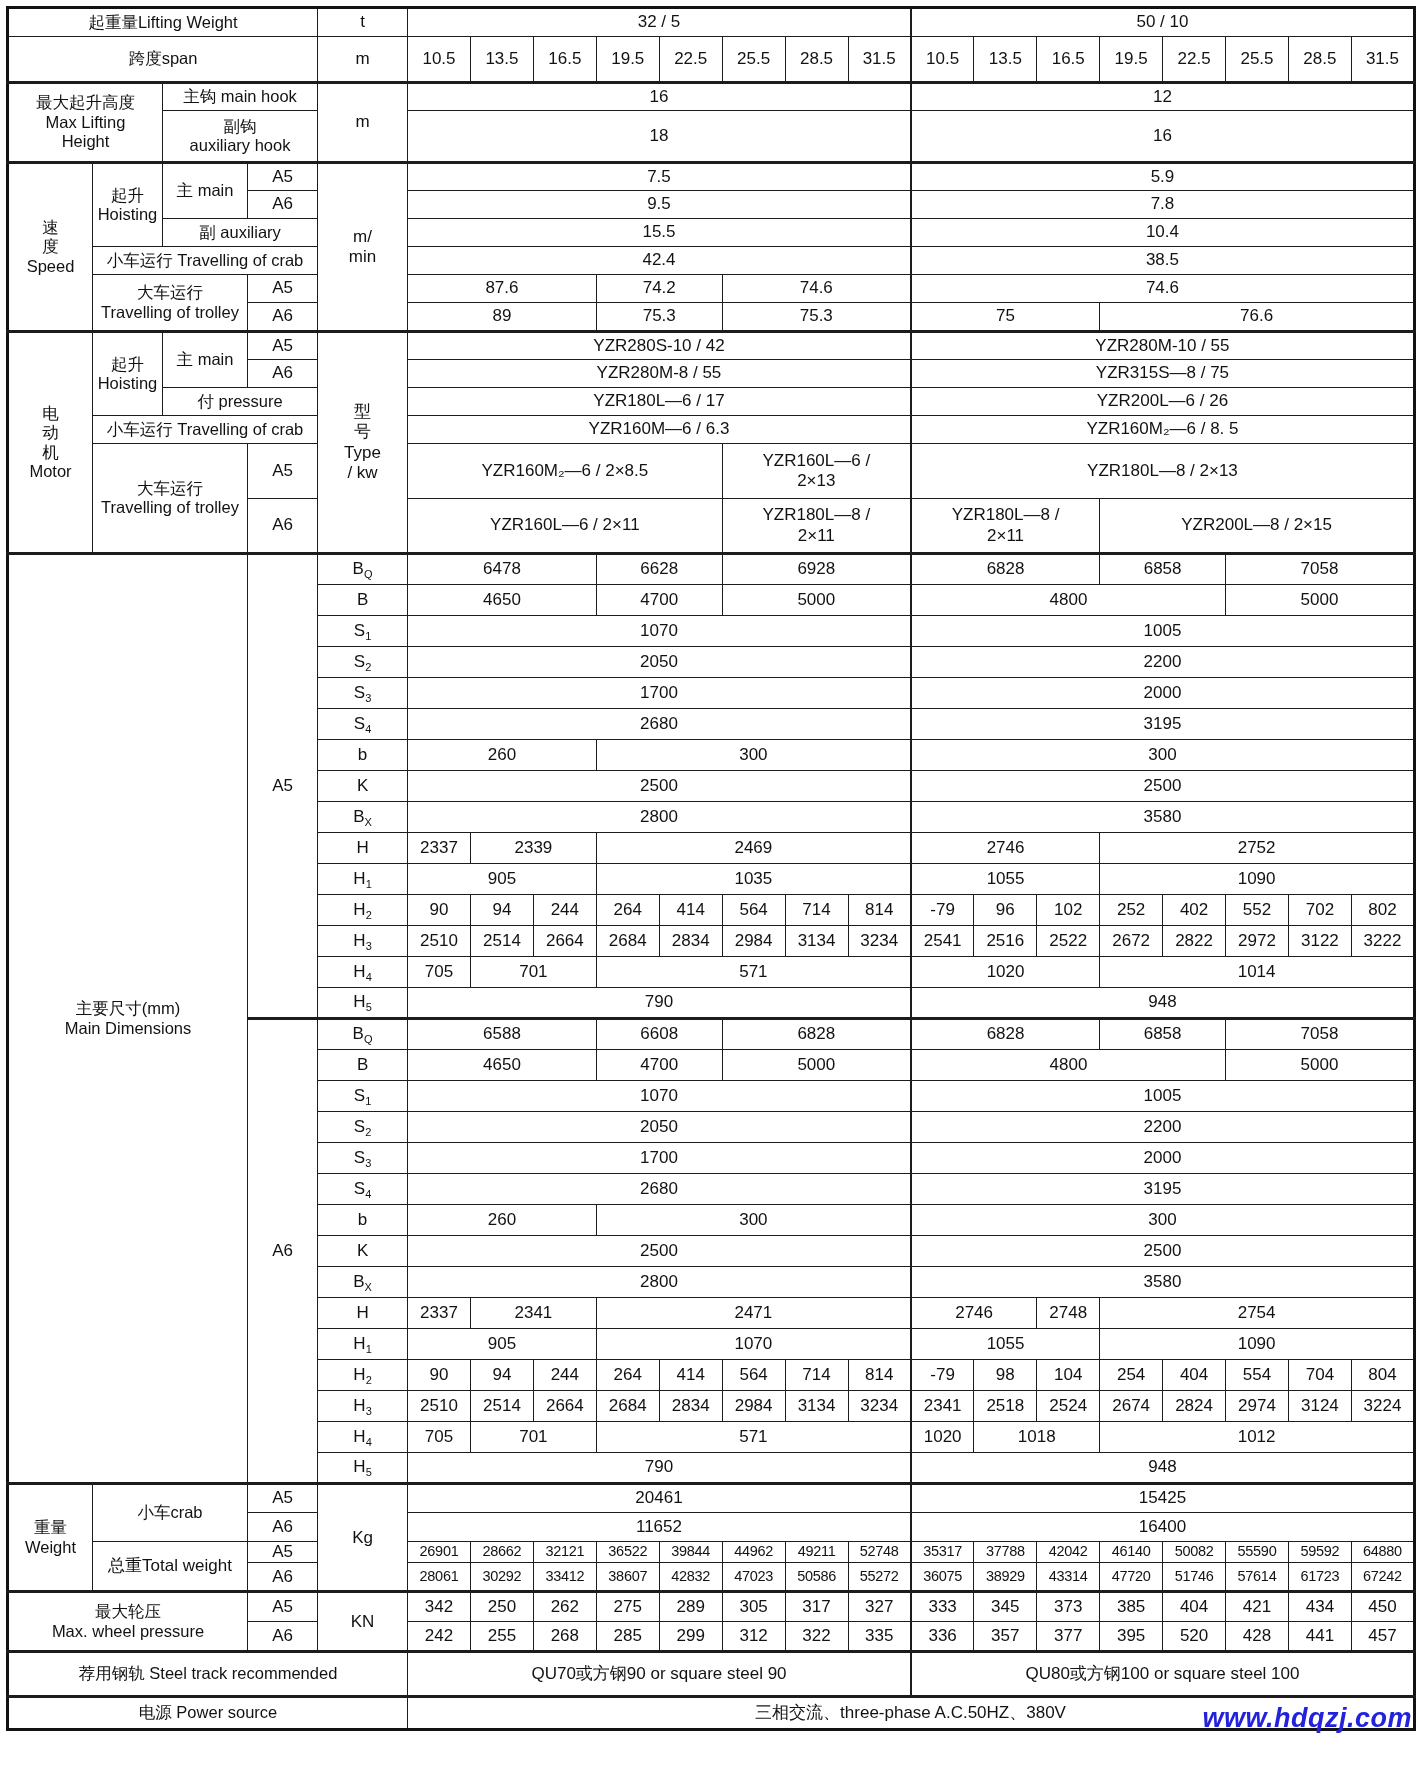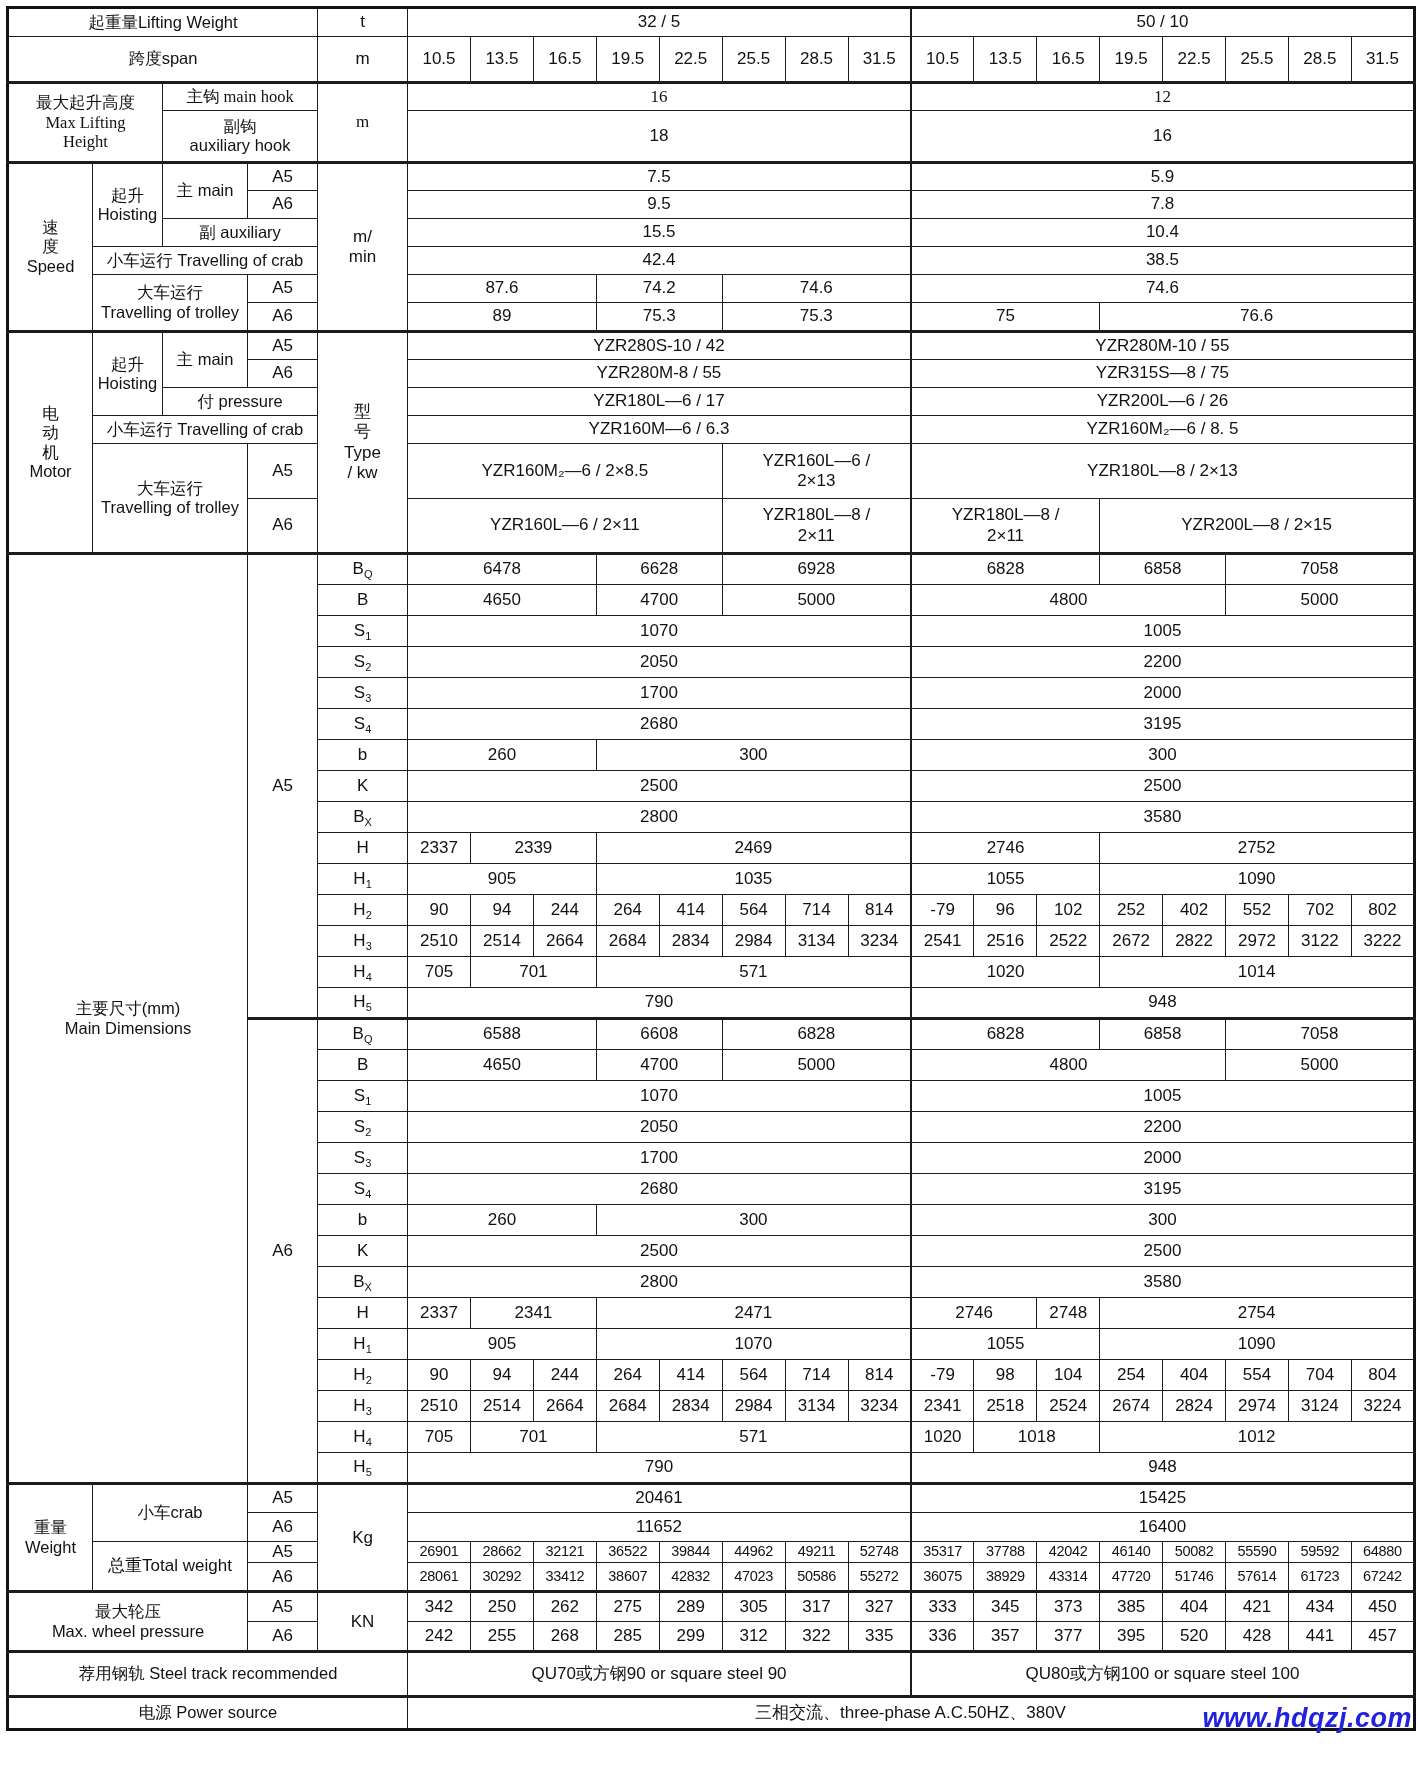--- a/index.html
+++ b/index.html
@@ -67,21 +67,21 @@
           <td><span>31.5</span></td>
           <td class="mid"><span>10.5</span></td>
           <td><span>13.5</span></td>
           <td><span>16.5</span></td>
           <td><span>19.5</span></td>
           <td><span>22.5</span></td>
           <td><span>25.5</span></td>
           <td><span>28.5</span></td>
           <td><span>31.5</span></td>
         </tr>
-        <tr class="tt" style="height: 28px; font-family: Liberation Serif, serif;">
+        <tr class="tt" style="height: 28px;">
           <td colspan="2" rowspan="2" class="lbl"><span>最大起升高度
 Max Lifting
 Height</span></td>
           <td colspan="2" class="lbl"><span>主钩 main hook</span></td>
           <td rowspan="2"><span>m</span></td>
           <td colspan="8"><span>16</span></td>
           <td colspan="8" class="mid"><span>12</span></td>
         </tr>
         <tr style="height: 52px;">
           <td colspan="2" class="lbl"><span>副钩

